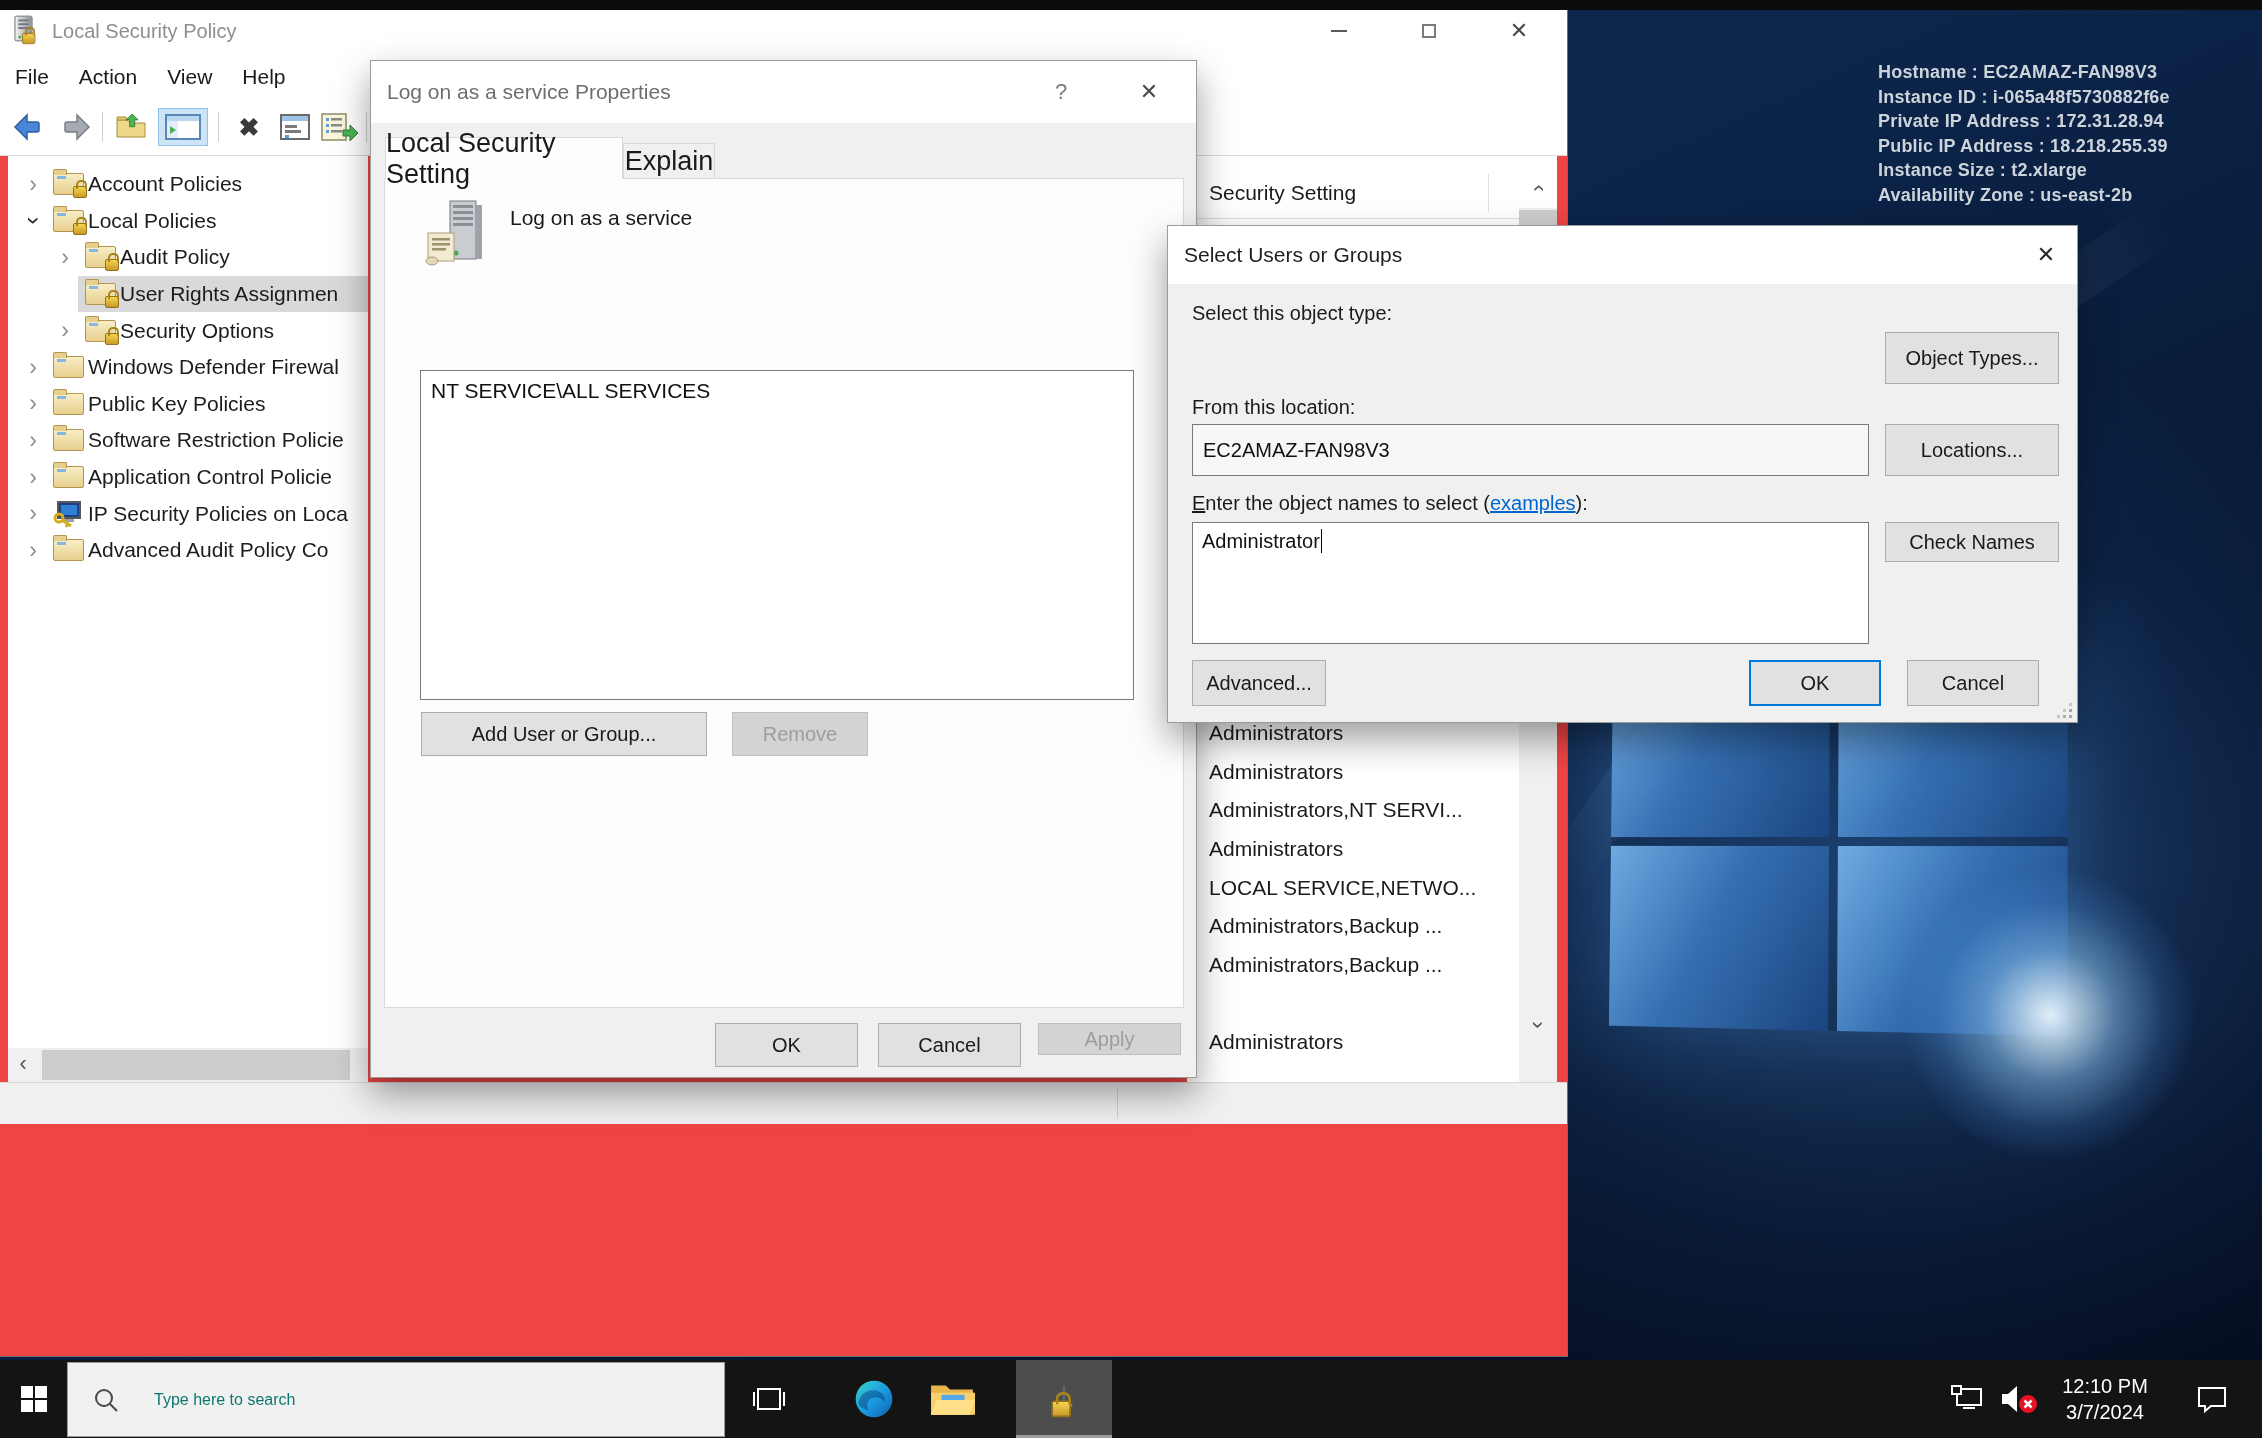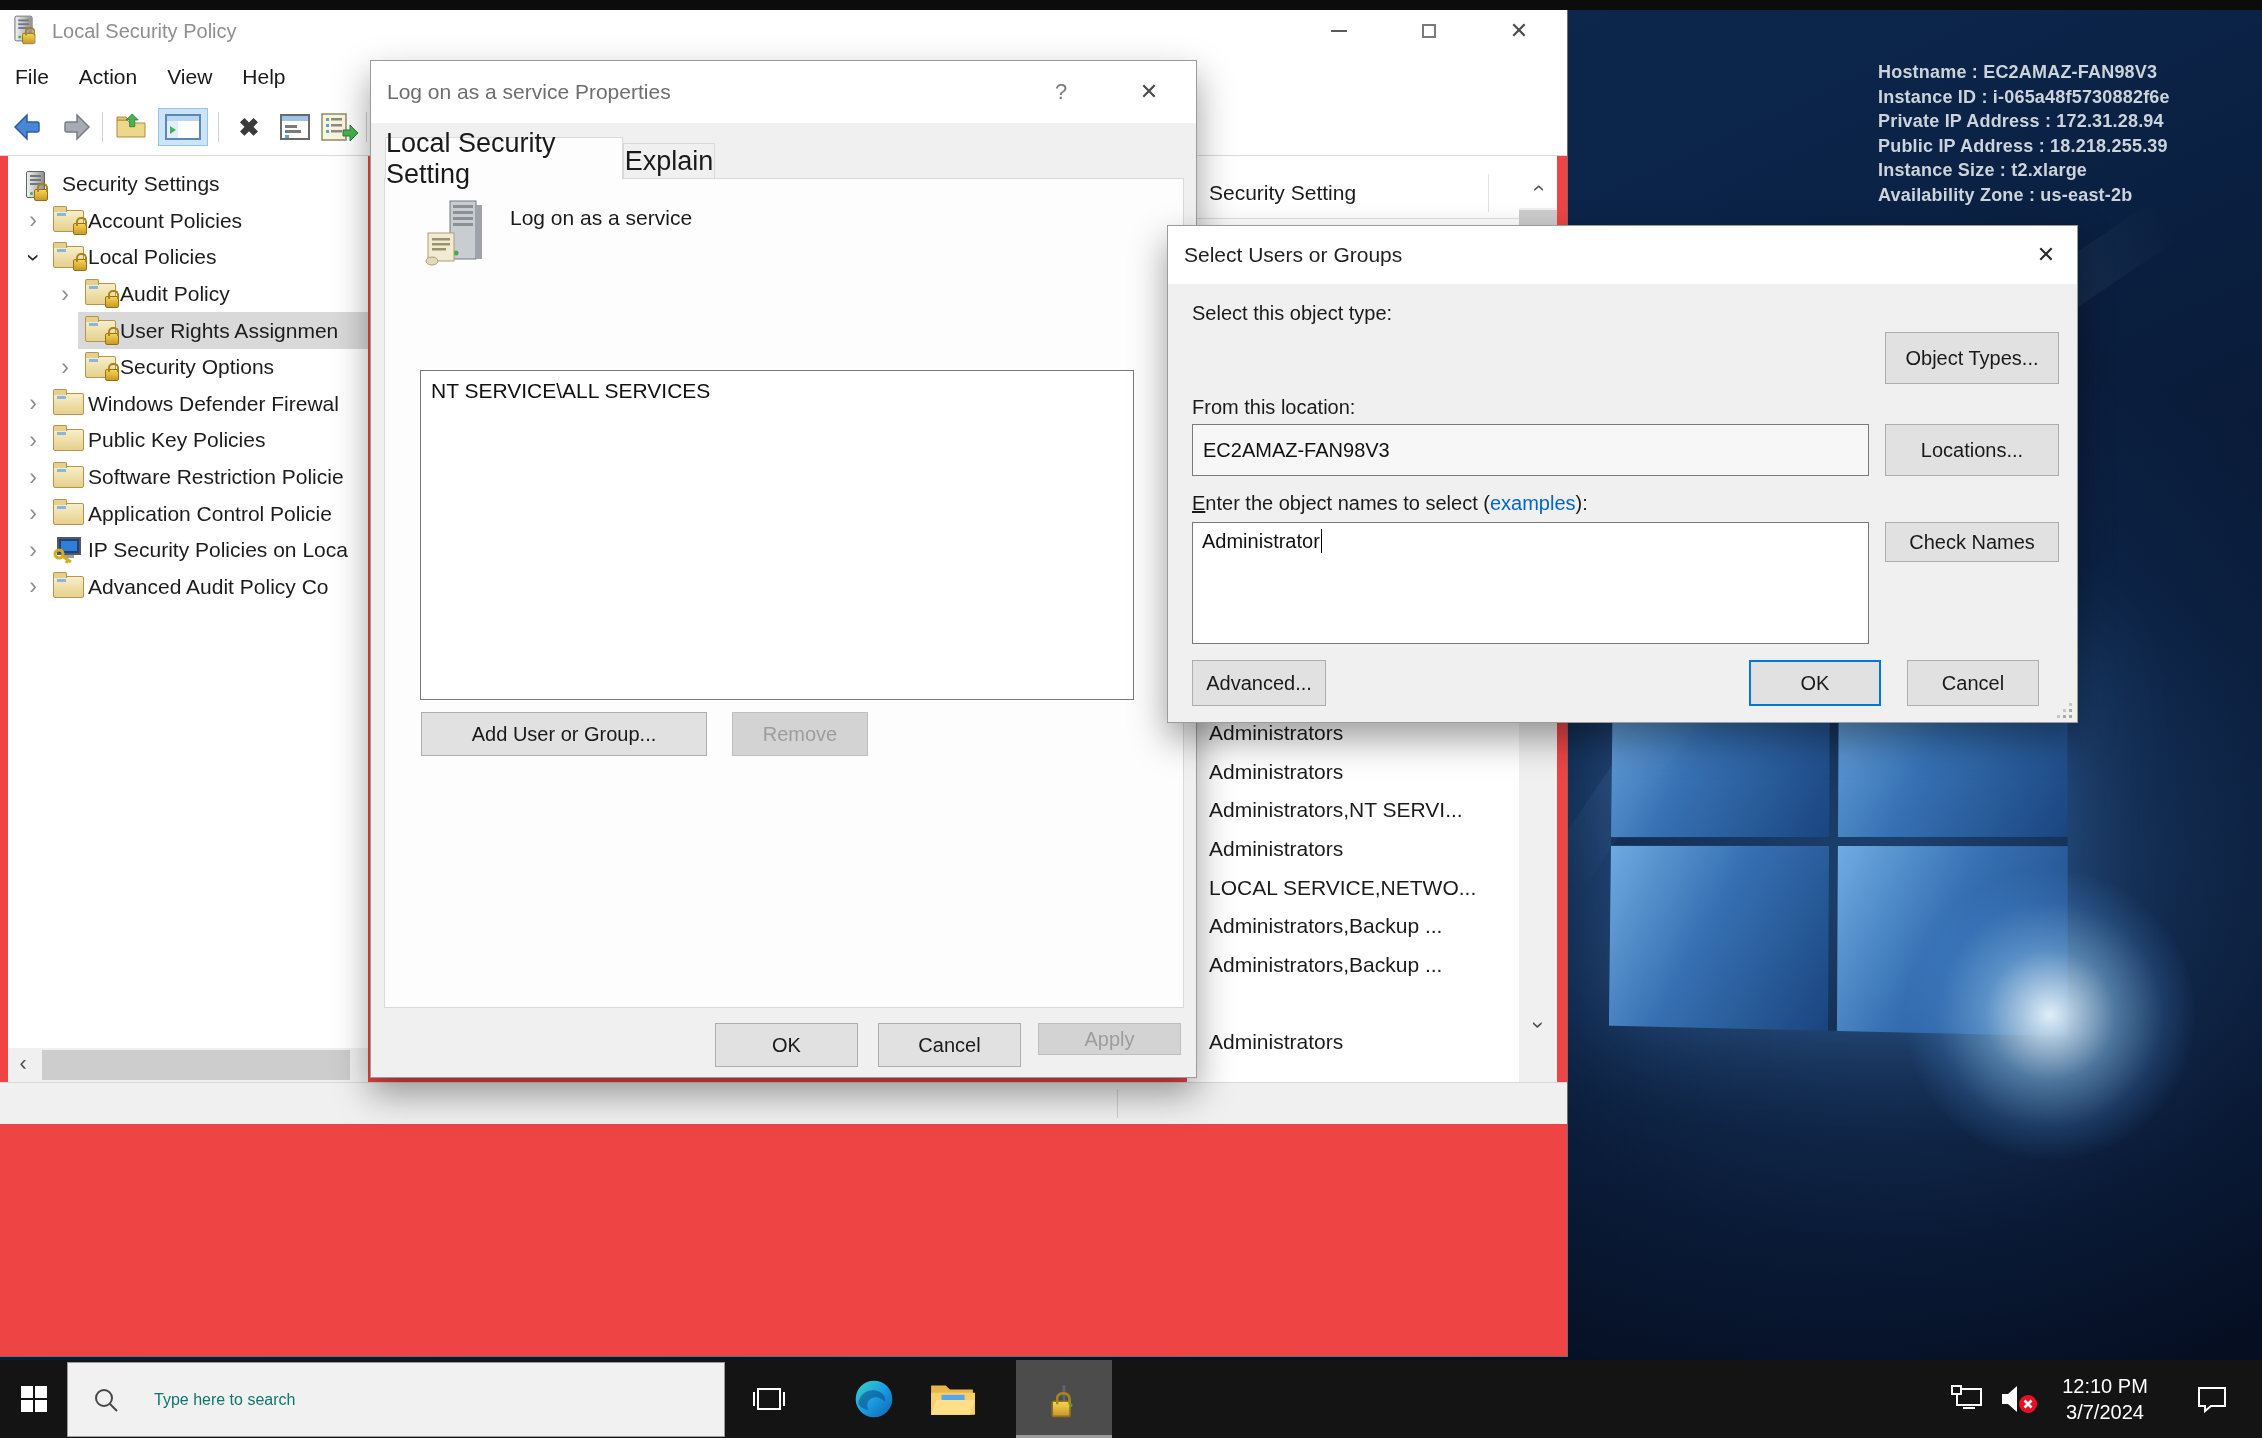--- a/index.html
+++ b/index.html
@@ -92,21 +92,21 @@
   #propsdlg .ttl{line-height:62px;color:#6e6e6e}
   .tab{position:absolute;display:flex;align-items:center;justify-content:center;font-size:27px;color:#1a1a1a;border:1px solid #d9d9d9;border-bottom:none}
   .tab.active{background:#fdfdfd;z-index:3}
   .tab.inactive{background:#f0f0f0}
   #proppage{position:absolute;left:13px;top:117px;width:800px;height:830px;background:#fdfdfd;border:1px solid #d9d9d9;z-index:2}
   #memberbox{position:absolute;left:35px;top:191px;width:714px;height:330px;background:#fff;border:1px solid #7a7a7a;font-size:21px;color:#111;padding:8px 10px}
   #seldlg{left:1167px;top:225px;width:911px;height:498px;z-index:3}
   #seldlg .dlg-title{height:58px}
   #seldlg .ttl{line-height:58px;color:#1f1f1f}
   #namesbox{position:absolute;left:24px;top:296px;width:677px;height:122px;background:#fff;border:1px solid #7a7a7a;font-size:20px;color:#111;padding:6px 9px}
-  .linktxt{color:#0066cc;}
+  .linktxt{color:#0066cc;text-decoration:underline}
   .accel{text-decoration:underline}
 
   
   #taskbar{position:absolute;left:0;top:1360px;width:2262px;height:78px;background:#141414;z-index:5}
   .tile{position:absolute;top:0;height:78px;display:flex;align-items:center;justify-content:center}
   #tb-search{position:absolute;left:67px;top:2px;width:658px;height:75px;background:#f1f1f1;border:1px solid #9a9a9a;display:flex;align-items:center}
   #tb-search .ph{font-size:16px;color:#0f766e;margin-left:34px}
   #tb-secpol{background:#4c4c4c}
   #tb-secpol::after{content:"";position:absolute;left:0;right:0;bottom:0;height:3px;background:#9b9b9b}
   .winlogo{display:grid;grid-template-columns:12px 12px;grid-template-rows:12px 12px;gap:2px}
@@ -211,28 +211,20 @@
           <rect x="7" y="19" width="3" height="3" fill="#58a0d8"></rect>
             <rect x="12" y="19" width="11" height="2.5" fill="#8a8a8a"></rect>
           <path d="M24 19h7v-5l8 8-8 8v-5h-7z" fill="#49b354" stroke="#2d7d36"></path>
         </svg>
       </div>
       <div class="tsep" style="left:366px"></div>
     </div>
 
     <div id="treepanel">
       <div class="trows">
-        <div class="trow l1">
-          <span class="tico" style="flex-basis:34px">
-              <span class="tower">
-                <i class="lk"></i>
-              </span>
-            </span>
-          <span style="margin-left:10px">Security Settings</span>
-        </div>
         <div class="trow l1">
           <span class="chev">›</span>
           <span class="tico">
               <span class="fico">
                 <i class="lk"></i>
               </span>
             </span>
           <span>Account Policies</span>
         </div>
         <div class="trow l1">

